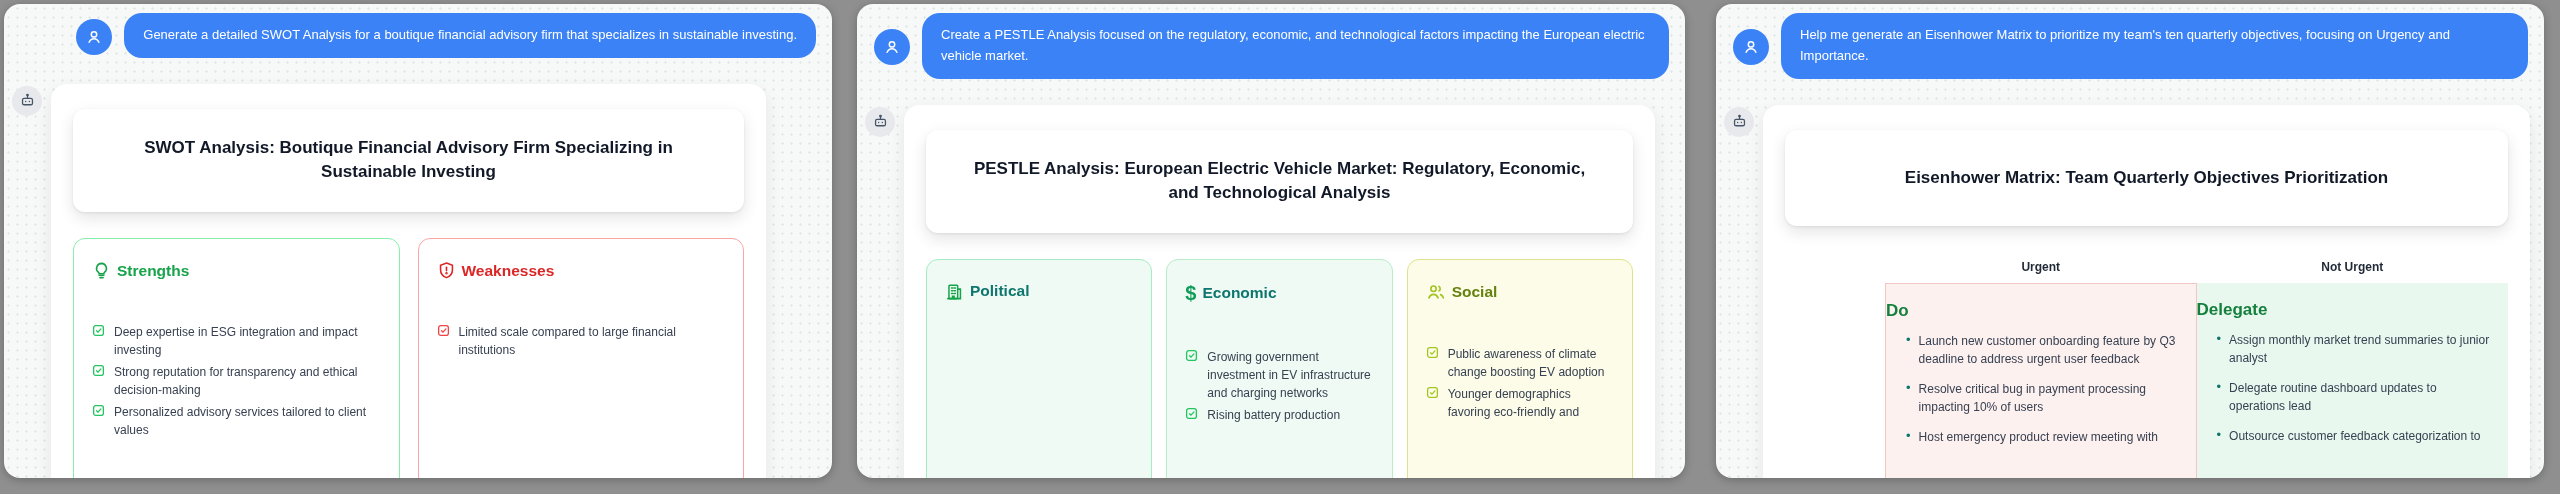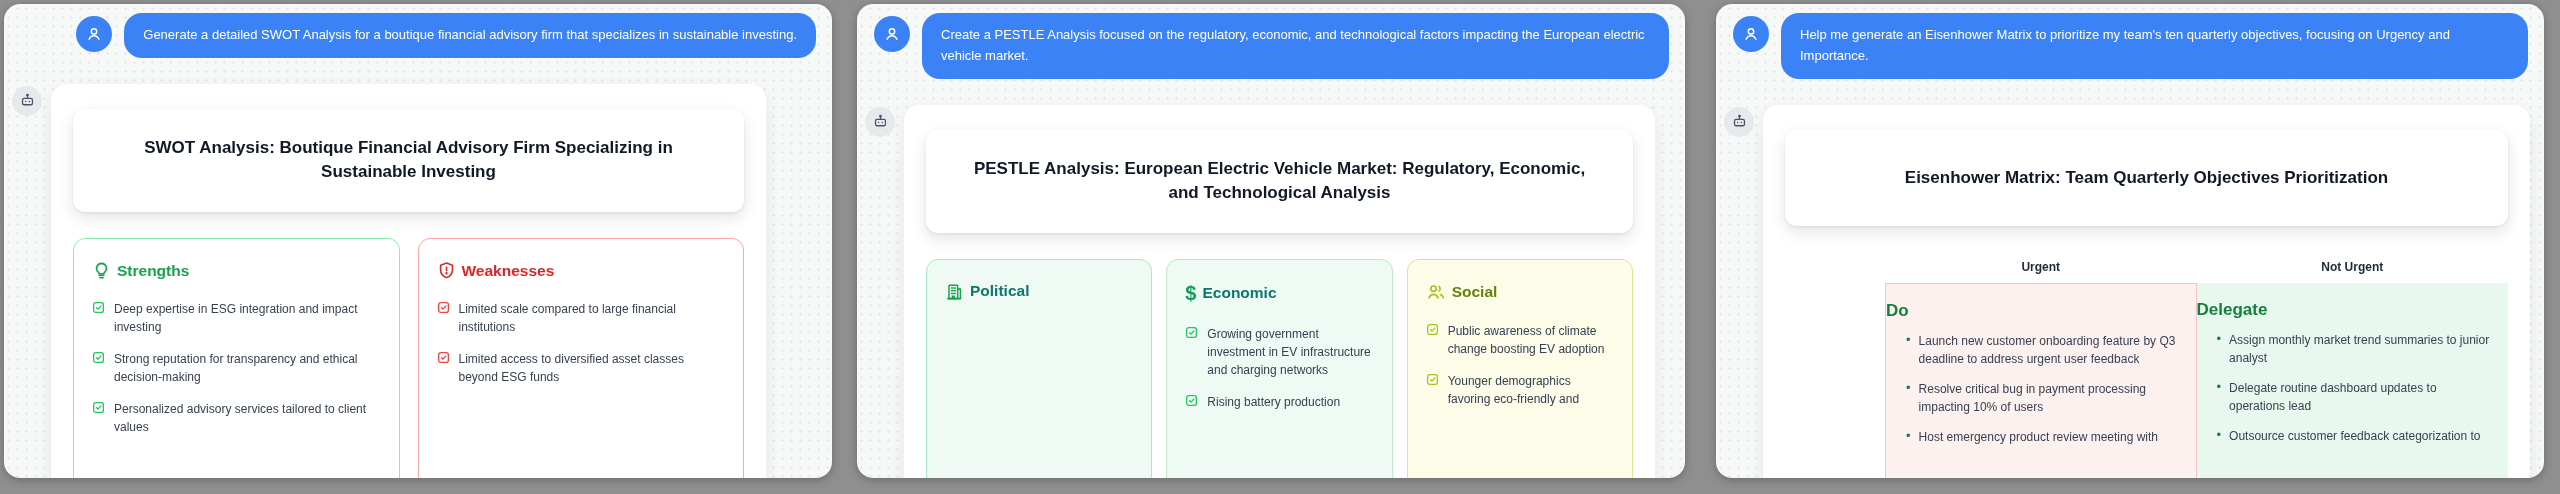--- a/index.html
+++ b/index.html
@@ -17,21 +17,21 @@
     background-size:9px 9px;
     border-radius:16px;
     overflow:hidden;
     box-shadow:0 2px 8px rgba(0,0,0,.25);
   }
   .panel.p1 { left:4px; }
   .panel.p2 { left:857px; }
   .panel.p3 { left:1716px; }
 
   
-  .msg-row { display:flex; justify-content:flex-end; align-items:flex-start; gap:12px; padding:9px 16px 0 0; }
+  .msg-row { display:flex; justify-content:flex-end; align-items:center; gap:12px; padding:9px 16px 0 0; }
   .user-avatar { width:36px; height:36px; border-radius:50%; background:#3b82f6; flex:none;
     display:flex; align-items:center; justify-content:center; margin-top:3px; }
   .bubble { background:#3b82f6; color:#fff; border-radius:18px; padding:12px 19px;
     font-size:13px; line-height:1.6; max-width:747px; }
 
   
   .response-row { display:flex; margin-top:26px; align-items:flex-start; }
   .bot-avatar { width:30px; height:30px; border-radius:50%; background:#e7e9ec; flex:none;
     display:flex; align-items:center; justify-content:center; margin-left:8px; margin-top:2px; }
   .response-card { flex:1; background:#fff; border-radius:16px; margin-left:9px;
@@ -57,21 +57,21 @@
   .sec-social     { background:#fcfce9; border-color:#dde48d; }
 
   .sec-head { display:flex; align-items:center; gap:6px; font-size:15.5px; font-weight:bold; }
   .sec-strengths .sec-head { color:#16a34a; }
   .sec-weaknesses .sec-head { color:#dc2626; }
   .sec-political  .sec-head { color:#0f766e; }
   .sec-economic   .sec-head { color:#0f766e; }
   .sec-social     .sec-head { color:#65820f; }
   .dollar-glyph { font-size:20px; font-weight:bold; color:#0f9d58; }
 
-  .items { margin-top:20px; display:flex; flex-direction:column; gap:14px; }
+  .items { margin-top:43px; display:flex; flex-direction:column; gap:4px; }
   .item { display:flex; gap:9px; font-size:12px; color:#374151; line-height:1.5; }
   .cb { flex:none; margin-top:1px; }
   .cb-green { color:#22c55e; } .cb-red { color:#ef4444; } .cb-lime { color:#a3c522; }
 
   
   .matrix { margin-top:34px; position:relative; padding-left:100px; }
   .m-headers { display:grid; grid-template-columns:1fr 1fr; margin-bottom:9px; }
   .m-header { text-align:center; font-size:12px; font-weight:600; color:#1f2937; }
   .quads { display:grid; grid-template-columns:1fr 1fr; min-height:340px; }
   .quad { padding:0 0 14px; }
@@ -172,29 +172,20 @@
           <ul class="items" style="list-style:none">
             <li class="item">
                 <span class="cb cb-red">
                   <svg width="13" height="13" viewBox="0 0 24 24" fill="none" stroke="currentColor" stroke-width="2.4" stroke-linecap="round" stroke-linejoin="round">
                     <rect x="3" y="3" width="18" height="18" rx="4"></rect>
                     <path d="M8.5 12.5l2.6 2.6 5.4-6"></path>
                   </svg>
                 </span>
                 <span>Limited scale compared to large financial institutions</span>
               </li>
-            <li class="item">
-                <span class="cb cb-red">
-                  <svg width="13" height="13" viewBox="0 0 24 24" fill="none" stroke="currentColor" stroke-width="2.4" stroke-linecap="round" stroke-linejoin="round">
-                    <rect x="3" y="3" width="18" height="18" rx="4"></rect>
-                    <path d="M8.5 12.5l2.6 2.6 5.4-6"></path>
-                  </svg>
-                </span>
-                <span>Limited access to diversified asset classes beyond ESG funds</span>
-              </li>
           </ul>
         </div>
 
       </div>
     </div>
   </div>
 </section>
 
 <section class="panel p2">
   <div class="msg-row">

